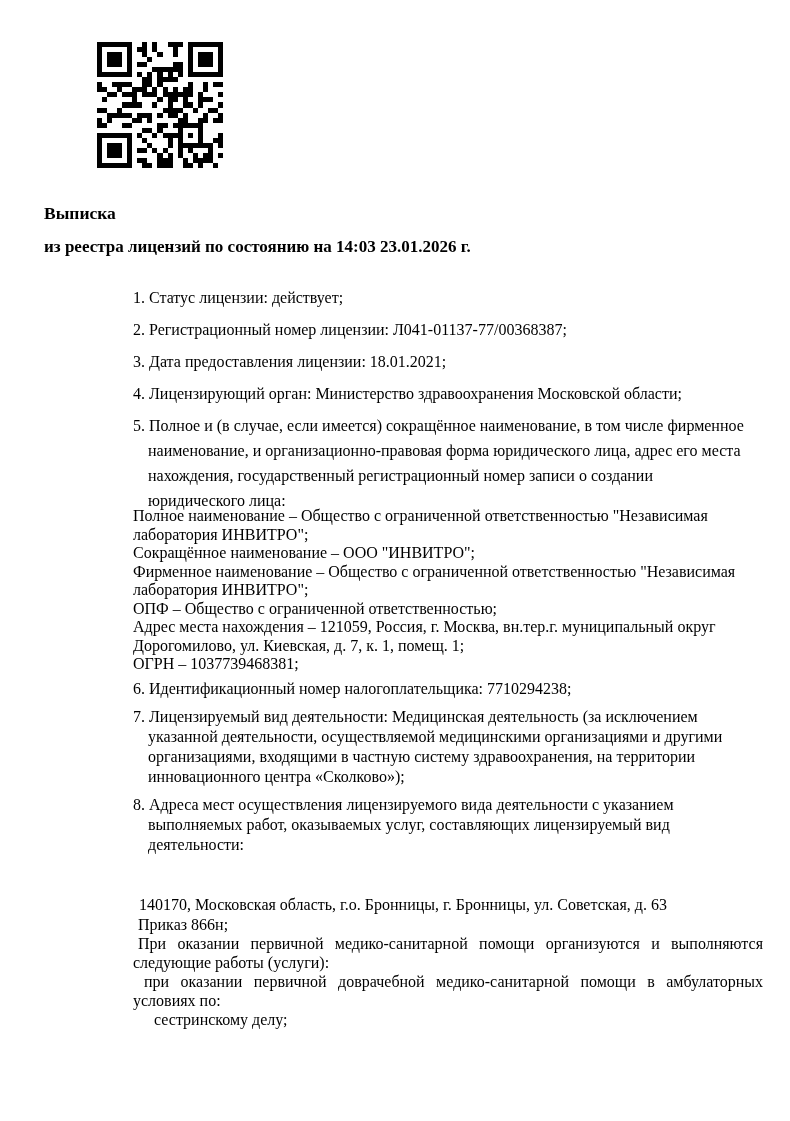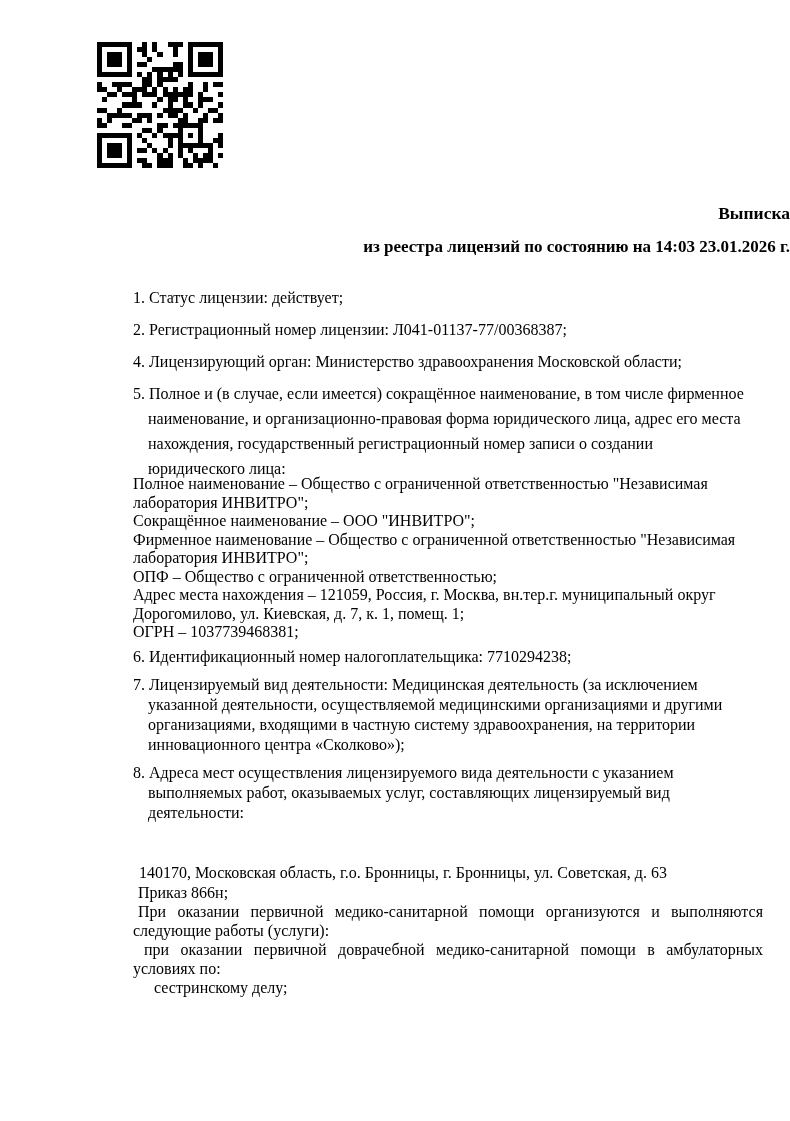--- a/index.html
+++ b/index.html
@@ -11,21 +11,21 @@
     color: #000;
     overflow: hidden;
   }
   .qr {
     position: absolute; left: 97px; top: 42px;
     width: 126px; height: 126px;
   }
   .qr rect { fill: #000; }
   .titles {
     position: absolute; left: 44px; top: 203px; width: 746px;
-    text-align: right; font-weight: bold;
+    text-align: left; font-weight: bold;
   }
   .t1 { font-size: 17.5px; line-height: 21px; }
   .t2 { font-size: 17px; line-height: 21px; margin-top: 12px; }
   .content {
     position: absolute; left: 133px; top: 285px; width: 630px;
     font-size: 16px; line-height: 25px;
   }
   .item {
     padding-left: 15px; text-indent: -15px;
     white-space: pre-line;
@@ -360,20 +360,21 @@
 
   <div class="titles">
     <div class="t1">Выписка</div>
     <div class="t2">из реестра лицензий по состоянию на 14:03 23.01.2026 г.</div>
   </div>
 
   <div class="content">
 
     <div class="item" id="item1">1. Статус лицензии: действует;</div>
     <div class="item" id="item2">2. Регистрационный номер лицензии: Л041-01137-77/00368387;</div>
+    <div class="item" id="item3">3. Дата предоставления лицензии: 18.01.2021;</div>
     <div class="item" id="item4">4. Лицензирующий орган: Министерство здравоохранения Московской области;</div>
     <div class="item" id="item5">5. Полное и (в случае, если имеется) сокращённое наименование, в том числе фирменное
 наименование, и организационно-правовая форма юридического лица, адрес его места
 нахождения, государственный регистрационный номер записи о создании
 юридического лица:</div>
 
     <div class="org">
       <div class="bl">Полное наименование – Общество с ограниченной ответственностью "Независимая
 лаборатория ИНВИТРО";</div>
       <div class="bl">Сокращённое наименование – ООО "ИНВИТРО";</div>

